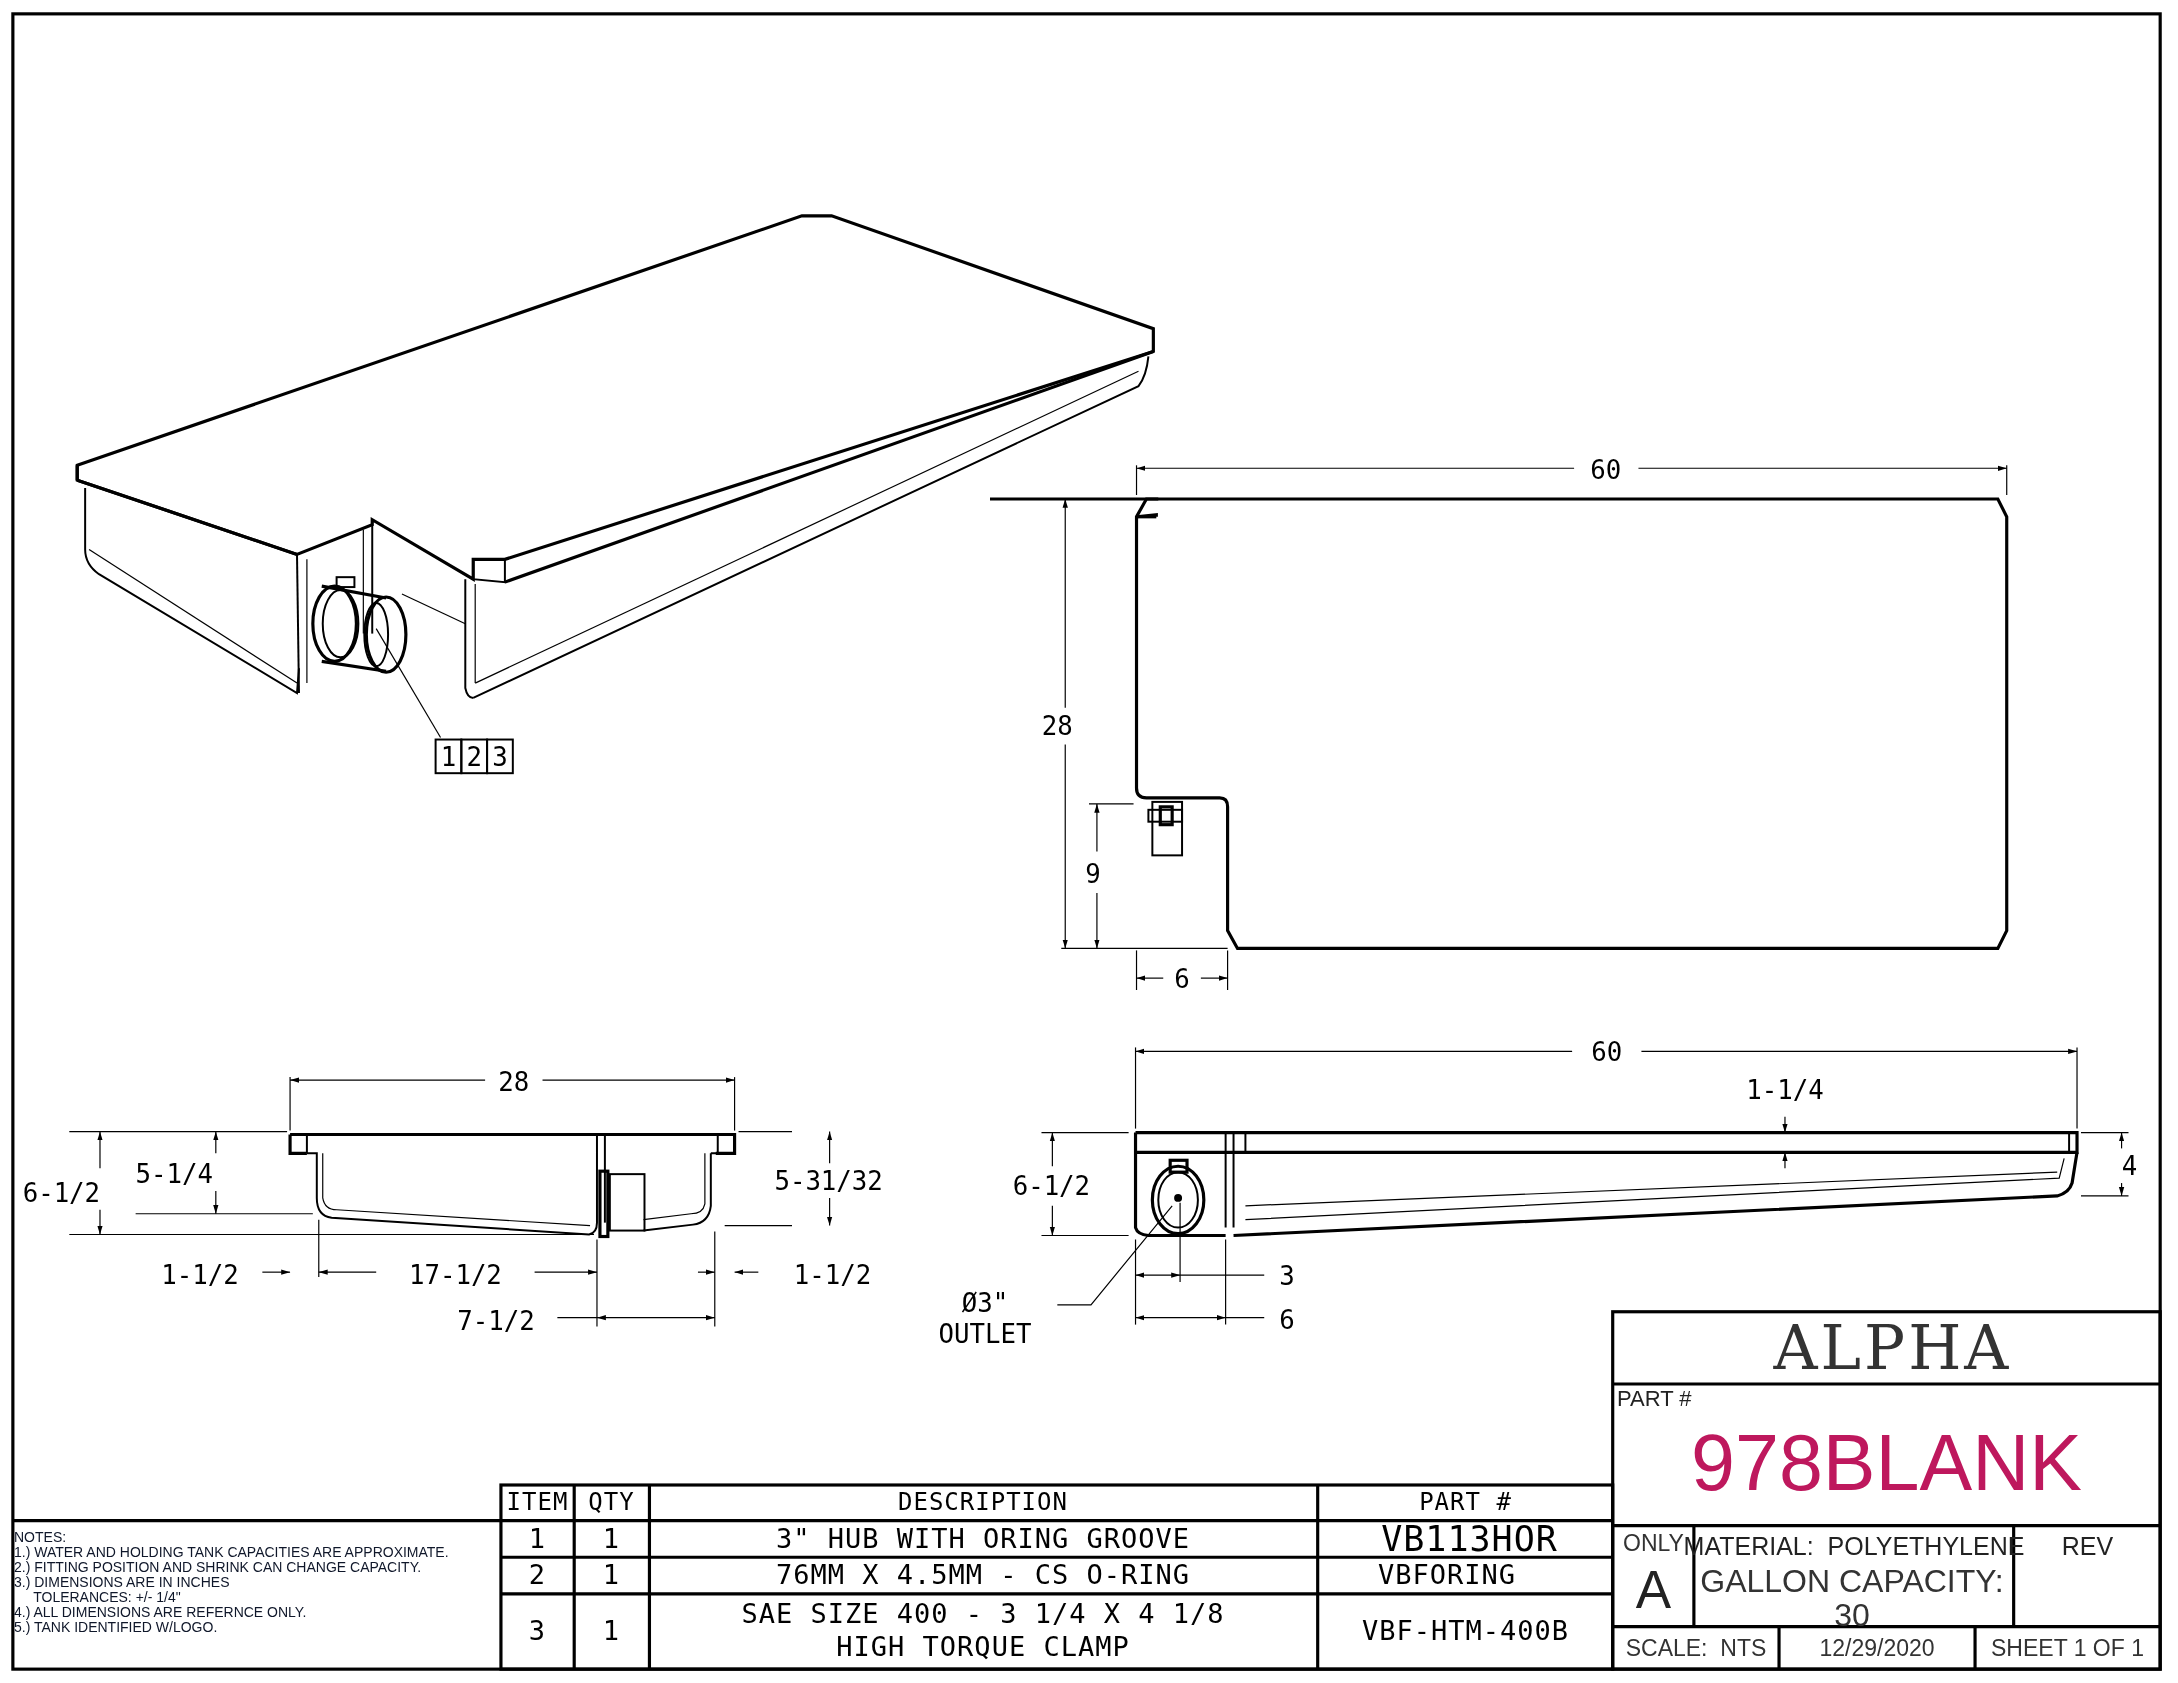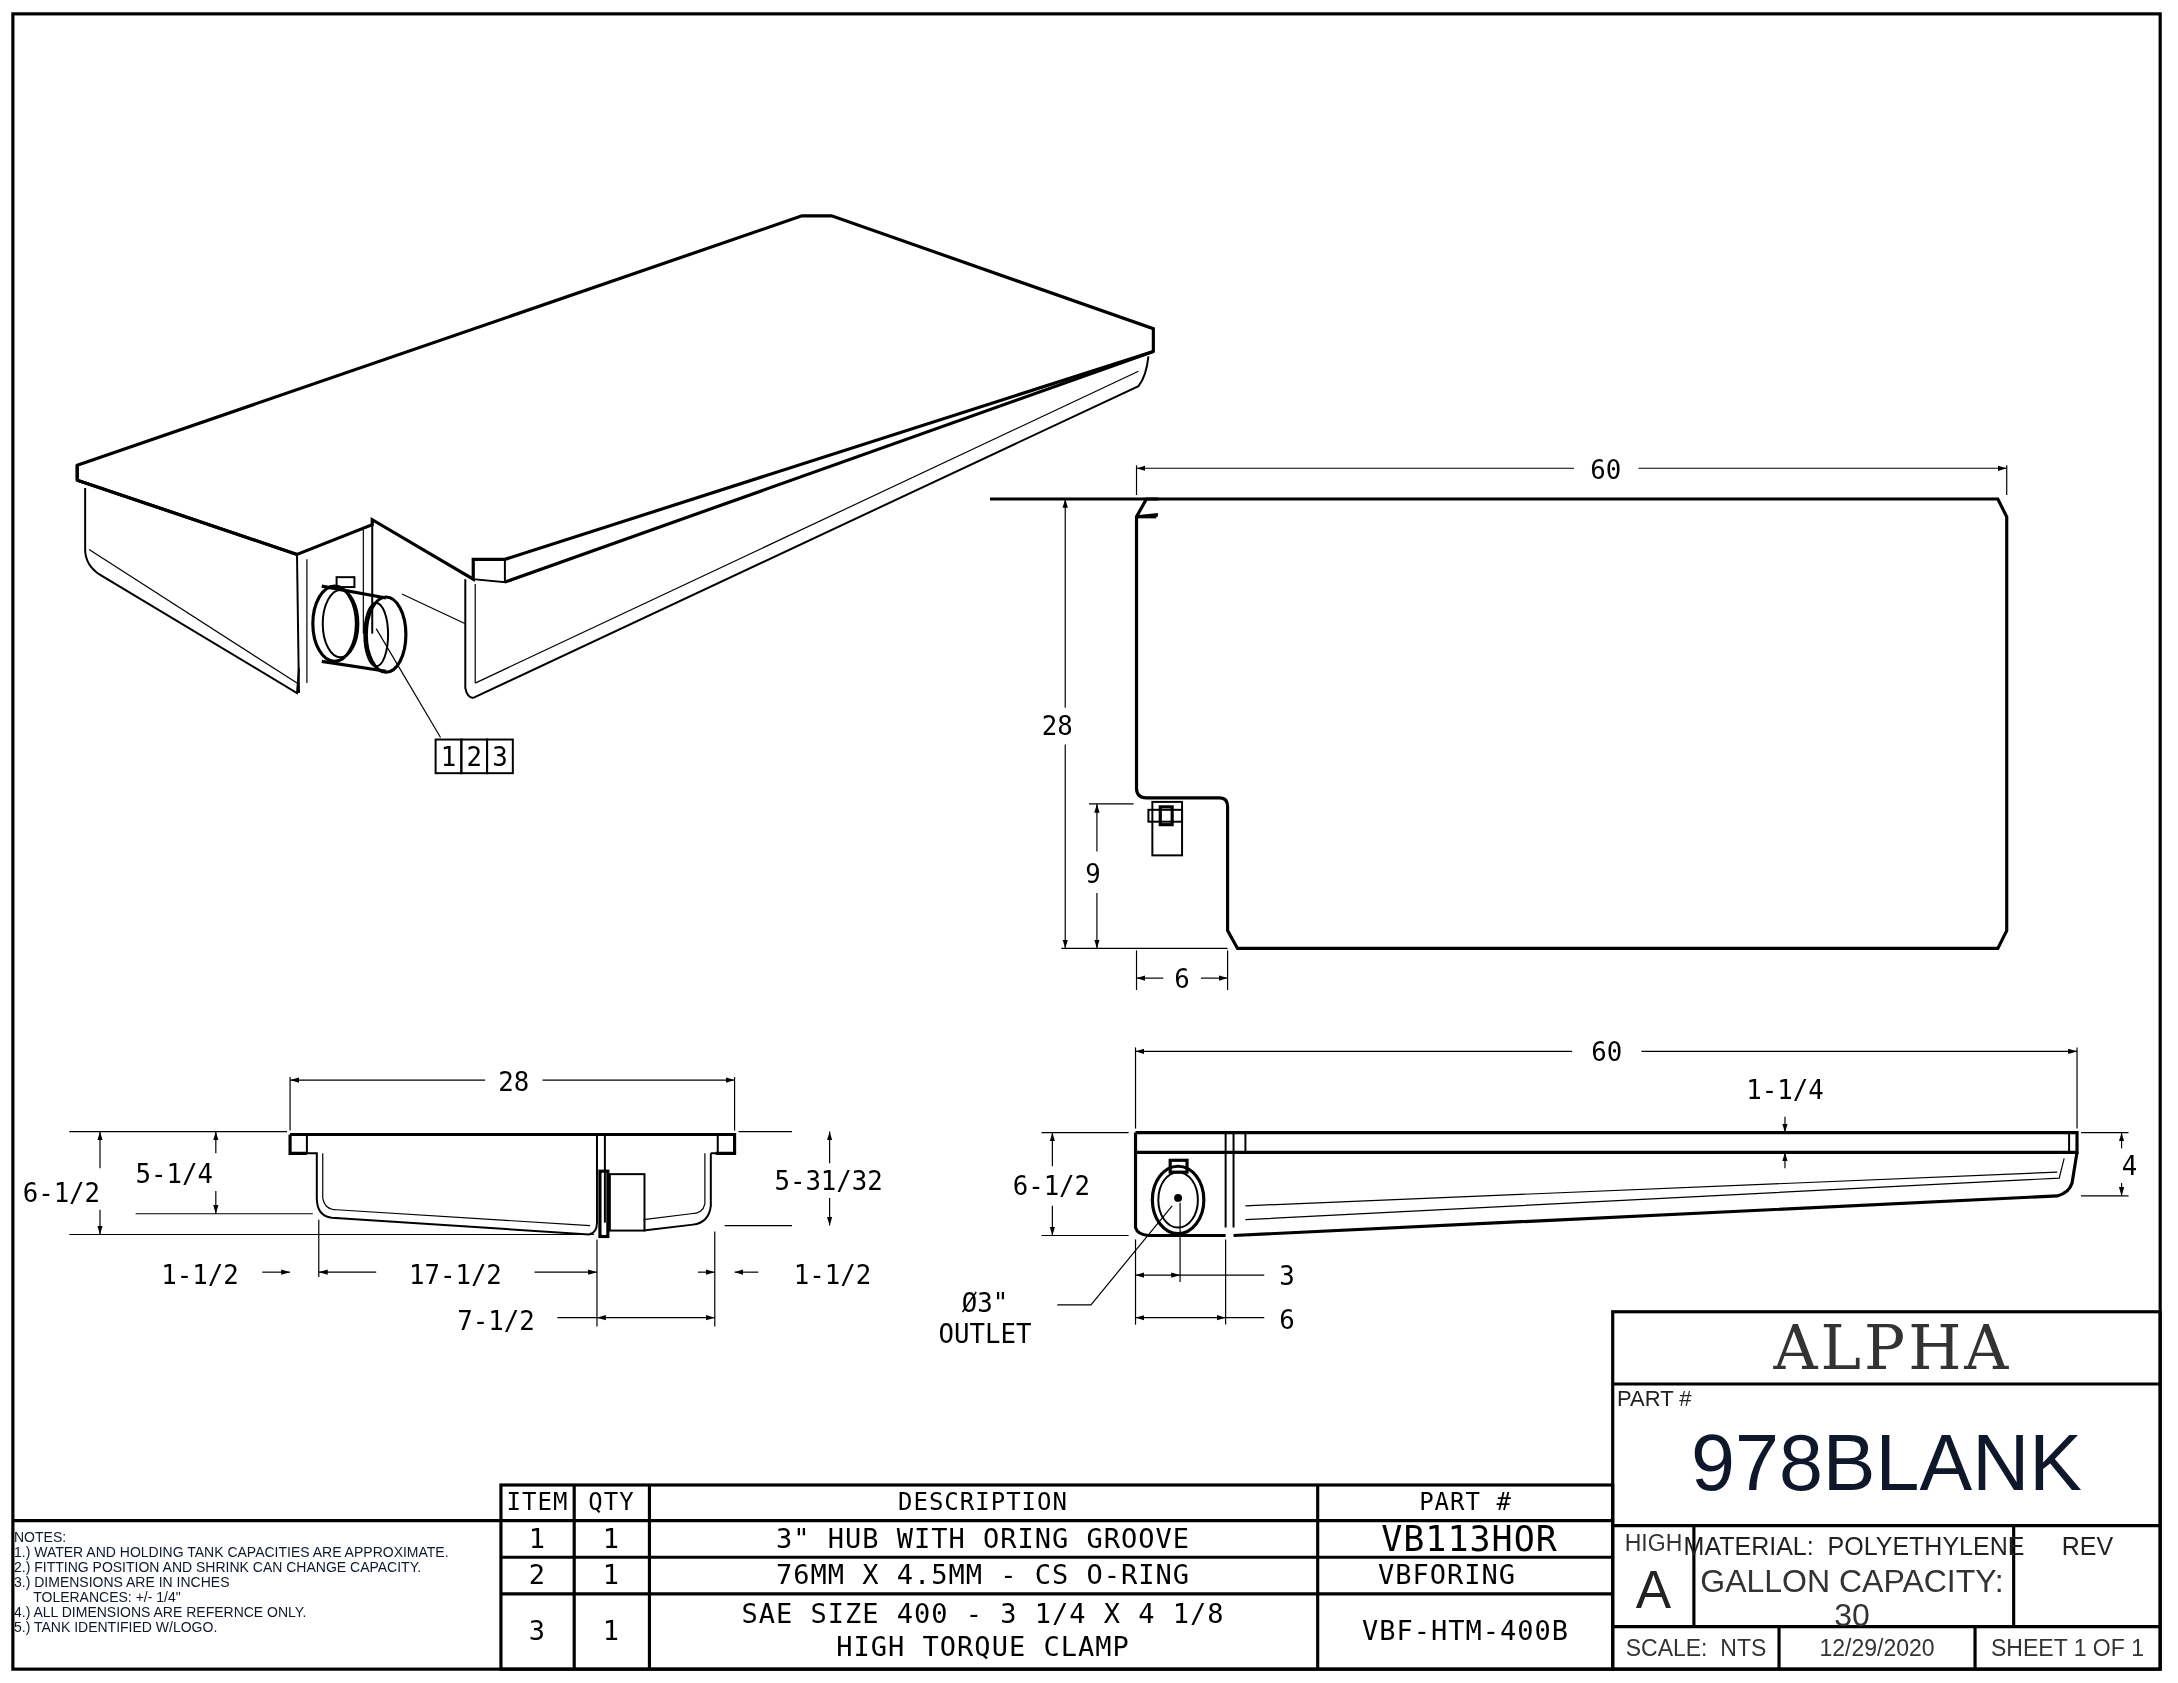--- a/index.html
+++ b/index.html
@@ -272,23 +272,23 @@
   <div class="cell cad" style="left:501px;top:1594px;width:73px;height:75px;font-size:27px;">3</div>
   <div class="cell cad" style="left:574px;top:1594px;width:75px;height:75px;font-size:27px;">1</div>
   <div class="cell cad" style="left:649px;top:1596px;width:668px;height:36px;font-size:27px;">SAE SIZE 400 - 3 1/4 X 4 1/8</div>
   <div class="cell cad" style="left:649px;top:1629px;width:668px;height:36px;font-size:27px;">HIGH TORQUE CLAMP</div>
   <div class="cell cad" style="left:1318px;top:1594px;width:295px;height:75px;font-size:27px;">VBF-HTM-400B</div>
 </div>
 
 <div>
   <div class="cell" style="left:1613px;top:1312px;width:547px;height:72px;font-family:'DejaVu Serif',serif;font-size:61px;color:#333;letter-spacing:3px;padding-left:12px;">ALPHA</div>
   <div class="abs sans" style="left:1617px;top:1386px;font-size:22px;color:#222;">PART #</div>
-  <div class="cell sans" style="left:1613px;top:1406px;width:547px;height:115px;font-size:79px;color:#0f172a;">978BLANK</div>
-
-  <div class="cell sans" style="left:1613px;top:1528px;width:81px;height:30px;font-size:23px;color:#333;">HIGH</div>
+  <div class="cell sans" style="left:1613px;top:1406px;width:547px;height:115px;font-size:79px;color:#be185d;">978BLANK</div>
+
+  <div class="cell sans" style="left:1613px;top:1528px;width:81px;height:30px;font-size:23px;color:#333;">ONLY</div>
   <div class="cell sans" style="left:1613px;top:1554px;width:81px;height:71px;font-size:53px;color:#222;">A</div>
   <div class="cell sans" style="left:1694px;top:1528px;width:320px;height:36px;font-size:25px;color:#222;white-space:pre;">MATERIAL:  POLYETHYLENE</div>
   <div class="cell sans" style="left:1694px;top:1574px;width:316px;height:50px;font-size:32px;color:#333;">GALLON CAPACITY: 30</div>
   <div class="cell sans" style="left:2014px;top:1528px;width:147px;height:36px;font-size:25px;color:#222;">REV</div>
 
   <div class="cell sans" style="left:1613px;top:1627px;width:166px;height:43px;font-size:23px;color:#333;white-space:pre;">SCALE:  NTS</div>
   <div class="cell sans" style="left:1779px;top:1627px;width:196px;height:43px;font-size:23px;color:#333;">12/29/2020</div>
   <div class="cell sans" style="left:1975px;top:1627px;width:185px;height:43px;font-size:23px;color:#333;">SHEET 1 OF 1</div>
 </div>
 

